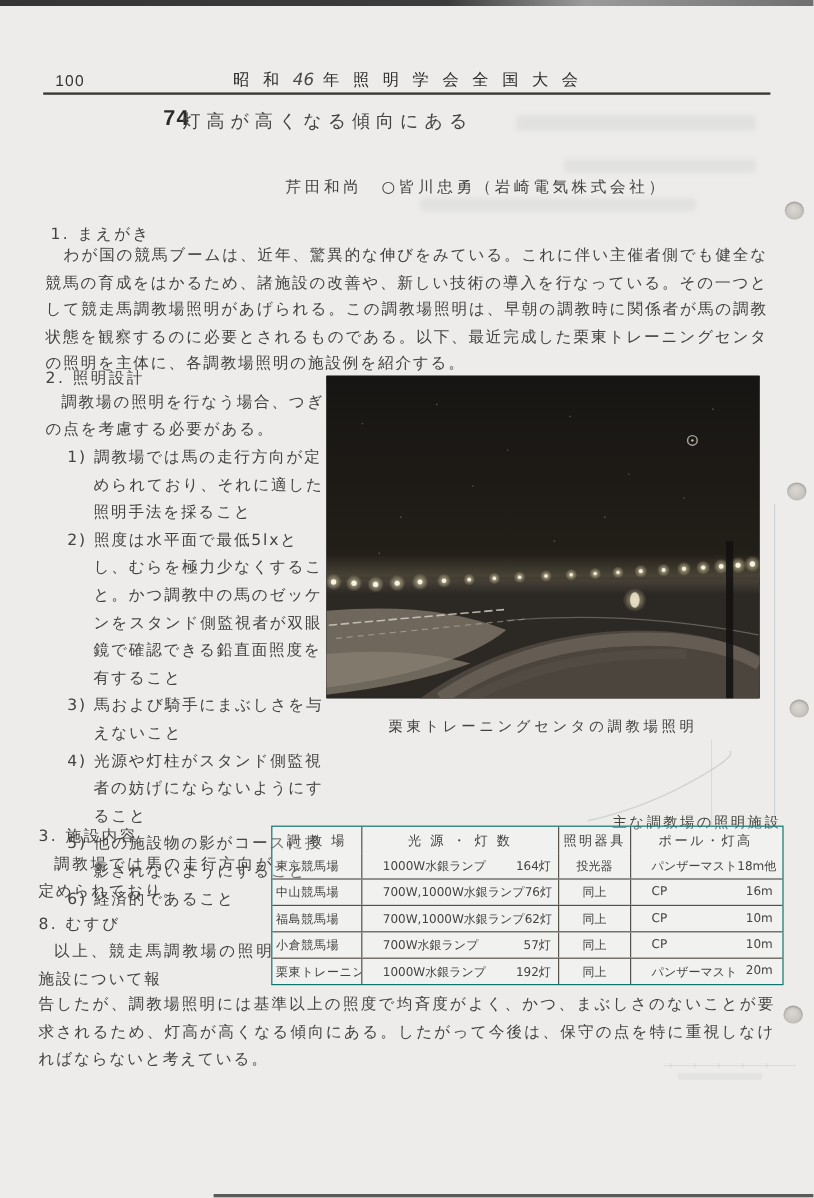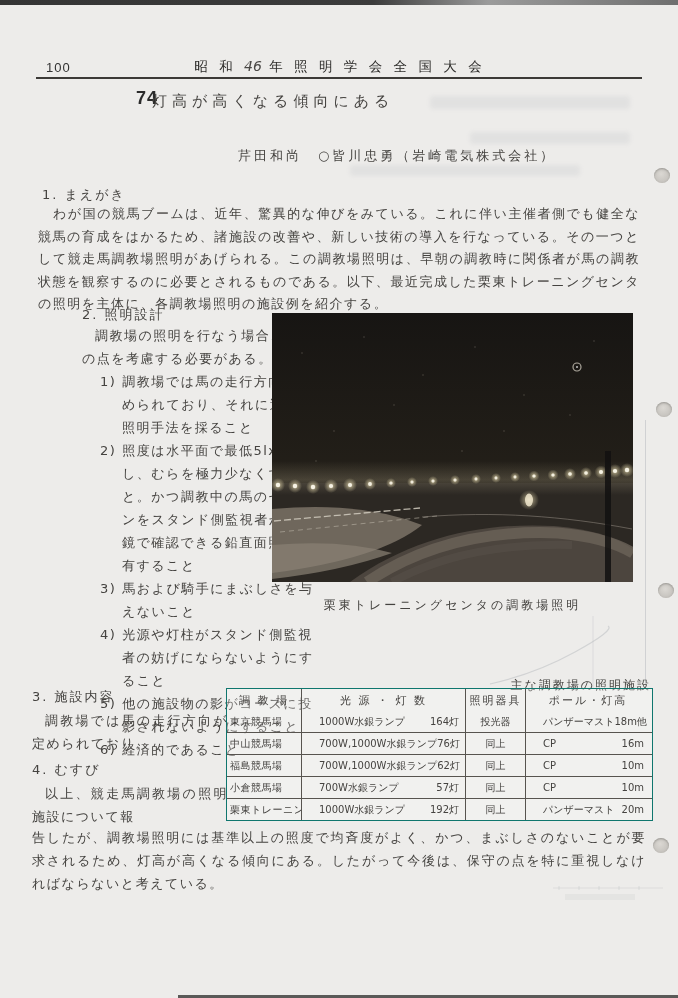--- a/index.html
+++ b/index.html
@@ -14,21 +14,21 @@
   .pagenum{left:46px;top:60px;font-size:13px;letter-spacing:1px;font-family:"Liberation Sans",sans-serif;color:#333;}
   .header-center{left:120px;top:58px;width:440px;text-align:center;font-size:13.5px;letter-spacing:4px;}
   .header-year{font-size:14px;color:#4a4845;letter-spacing:0;font-family:"DejaVu Sans",sans-serif;font-style:italic;}
   .hrule{left:36px;top:77px;width:606px;height:2px;background:#3c3a37;}
   .papernum{left:104px;top:88px;font-size:18px;font-weight:bold;font-family:"Liberation Sans",sans-serif;color:#2b2b2b;letter-spacing:1px;margin-left:32px;}
   .doc-title{left:152px;top:92px;font-size:15px;letter-spacing:5px;}
   .authors{left:210px;top:147px;font-size:13px;letter-spacing:3px;margin-left:28px;}
   .sec-head{font-size:13px;letter-spacing:2px;}
   .para{font-size:13px;line-height:22.5px;letter-spacing:1.5px;text-align:justify;}
   .indent{text-indent:15px;}
-  .leftcol{width:233px;margin-left:44px;}
+  .leftcol{width:233px;}
   .s2-item{padding-left:40px;text-indent:-22px;font-size:13px;line-height:23px;letter-spacing:1.5px;margin:0;}
   .s2-item .num{margin-right:6px;}
   .s2-intro{font-size:13px;line-height:23px;letter-spacing:1.5px;text-indent:13px;}
   .photo{left:272px;top:313px;width:361px;height:269px;background:#1d1a17;box-shadow:inset 0 0 18px rgba(0,0,0,.55);}
   .caption{left:272px;top:597px;width:361px;text-align:center;font-size:12px;letter-spacing:3px;}
   .tbl-title{left:226px;top:677px;width:425px;text-align:right;font-size:12px;letter-spacing:2px;}
   .tbl{left:226px;top:688px;width:425px;border:1px solid #0f766e;background:rgba(255,255,255,0.25);text-align:center;}
   .trow{display:grid;grid-template-columns:74px 164px 60px 125px;border-top:1px solid #57544f;}
   .trow:first-child{border-top:none;}
   .tc{border-left:1px solid #57544f;overflow:hidden;white-space:nowrap;display:flex;align-items:center;}
@@ -220,21 +220,21 @@
     <circle cx="305" cy="54" r="1" fill="#eee" opacity="0.8"></circle>
 
     <rect x="333" y="138" width="6" height="131" fill="#121010" opacity="0.85"></rect>
   </svg>
 </div>
 <div class="abs caption hw">栗東トレーニングセンタの調教場照明</div>
 
 <div class="abs" style="left:32px;top:688px;width:196px;">
   <div class="sec-head hw" style="margin-bottom:3px;">3. 施設内容</div>
   <div class="para hw" style="line-height:23px;text-indent:13px;">調教場では馬の走行方向が定められており。</div>
-  <div class="sec-head hw" style="margin-top:6px;margin-bottom:3px;">4. むすび</div>
+  <div class="sec-head hw" style="margin-top:6px;margin-bottom:3px;">8. むすび</div>
   <div class="para hw" style="line-height:23px;text-indent:13px;">以上、競走馬調教場の照明施設について報</div>
 </div>
 
 <div class="abs tbl-title hw">主な調教場の照明施設</div>
 <div class="abs tbl">
   <div class="trow">
     <div class="tc th hw">調 教 場</div>
     <div class="tc th hw">光 源 ・ 灯 数</div>
     <div class="tc th hw">照明器具</div>
     <div class="tc th hw">ポール・灯高</div>

